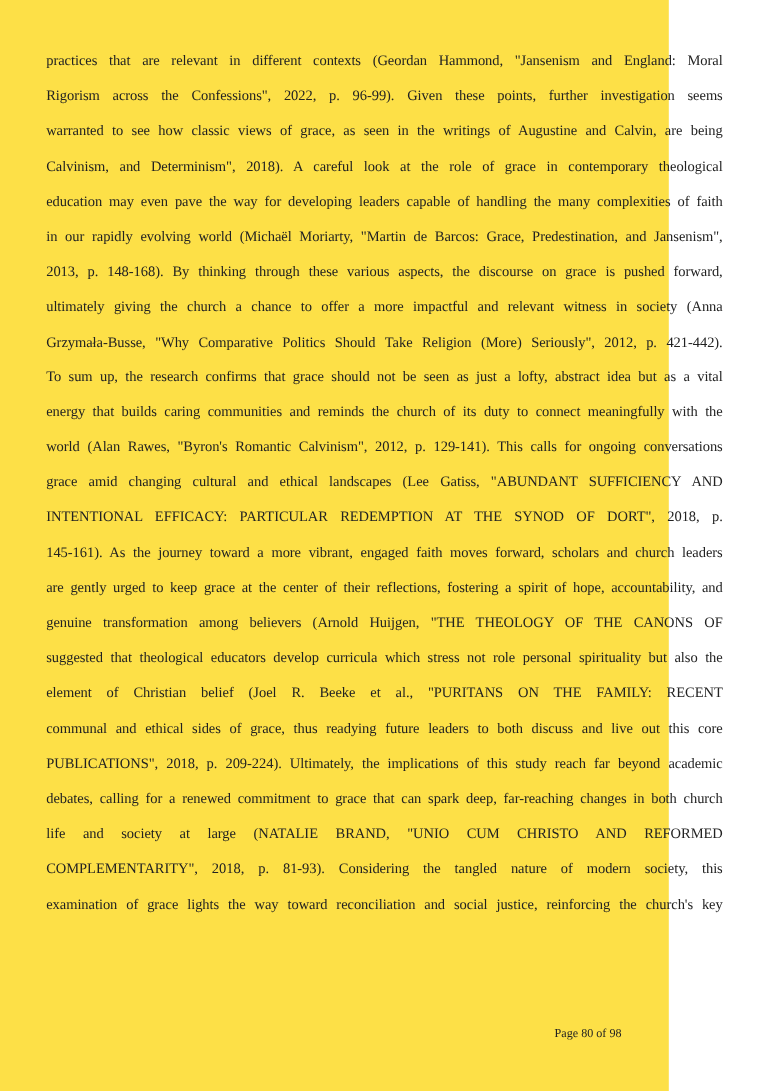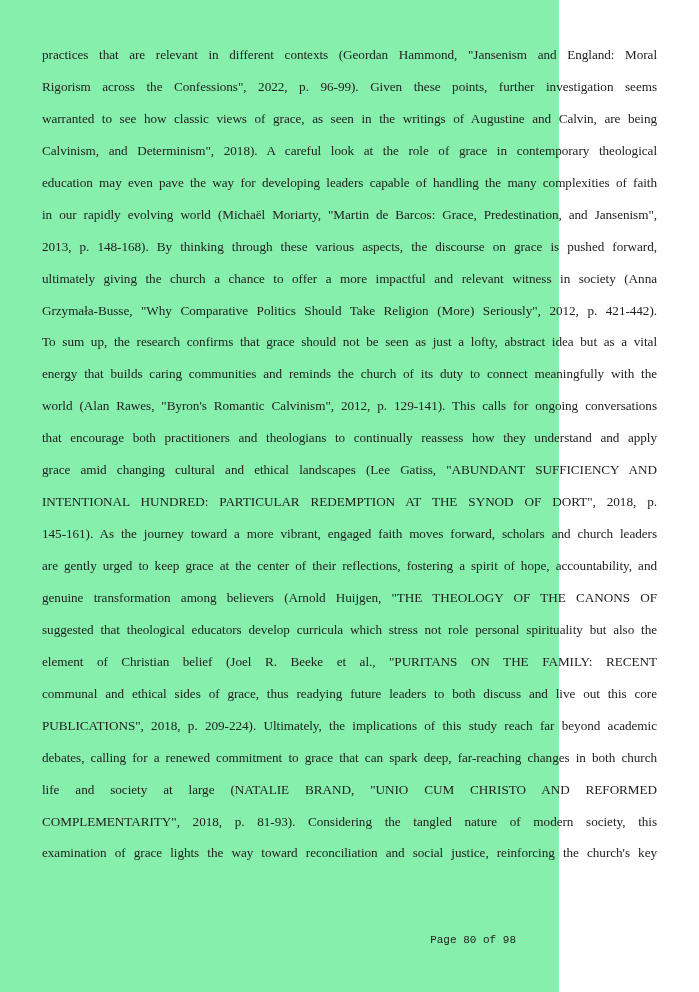--- a/index.html
+++ b/index.html
@@ -1,56 +1,55 @@
 <!DOCTYPE html>
 <html><head>
 <meta charset="utf-8">
 <style>
   html, body { margin: 0; padding: 0; background: #ffffff; }
   body { width: 699px; height: 992px; position: relative; overflow: hidden; }
   .page {
-    position: absolute; left: 0; top: 0; width: 559px; height: 992px; background: #86efac;
+    position: absolute; left: 0; top: 0; width: 608px; height: 992px; background: #fde047;
   }
   .body-text {
     position: absolute; left: 42px; top: 39px; width: 615px;
     font-family: "Liberation Serif", serif;
     font-size: 13.2px; line-height: 31.95px; color: #222222;
     text-align: justify; letter-spacing: -0.05px;
   }
   .line {
     display: block; height: 31.95px; white-space: nowrap;
     text-align: justify; text-align-last: justify;
   }
   .line.last { text-align-last: justify; }
   .page-number {
     position: absolute; right: 43px; top: 933px;
-    font-family: Liberation Mono, monospace;
+    font-family: Liberation Serif, serif;
     font-size: 11px; color: #222222; line-height: 14px;
   }
 </style>
 </head>
 <body>
 
 <div class="page">
   <div class="body-text">
     <span class="line">practices that are relevant in different contexts (Geordan Hammond, "Jansenism and England: Moral</span>
     <span class="line">Rigorism across the Confessions", 2022, p. 96-99). Given these points, further investigation seems</span>
     <span class="line">warranted to see how classic views of grace, as seen in the writings of Augustine and Calvin, are being</span>
     <span class="line">Calvinism, and Determinism", 2018). A careful look at the role of grace in contemporary theological</span>
     <span class="line">education may even pave the way for developing leaders capable of handling the many complexities of faith</span>
     <span class="line">in our rapidly evolving world (Michaël Moriarty, "Martin de Barcos: Grace, Predestination, and Jansenism",</span>
     <span class="line">2013, p. 148-168). By thinking through these various aspects, the discourse on grace is pushed forward,</span>
     <span class="line">ultimately giving the church a chance to offer a more impactful and relevant witness in society (Anna</span>
     <span class="line">Grzymała-Busse, "Why Comparative Politics Should Take Religion (More) Seriously", 2012, p. 421-442).</span>
     <span class="line">To sum up, the research confirms that grace should not be seen as just a lofty, abstract idea but as a vital</span>
     <span class="line">energy that builds caring communities and reminds the church of its duty to connect meaningfully with the</span>
     <span class="line">world (Alan Rawes, "Byron's Romantic Calvinism", 2012, p. 129-141). This calls for ongoing conversations</span>
-    <span class="line">that encourage both practitioners and theologians to continually reassess how they understand and apply</span>
     <span class="line">grace amid changing cultural and ethical landscapes (Lee Gatiss, "ABUNDANT SUFFICIENCY AND</span>
-    <span class="line">INTENTIONAL HUNDRED: PARTICULAR REDEMPTION AT THE SYNOD OF DORT", 2018, p.</span>
+    <span class="line">INTENTIONAL EFFICACY: PARTICULAR REDEMPTION AT THE SYNOD OF DORT", 2018, p.</span>
     <span class="line">145-161). As the journey toward a more vibrant, engaged faith moves forward, scholars and church leaders</span>
     <span class="line">are gently urged to keep grace at the center of their reflections, fostering a spirit of hope, accountability, and</span>
     <span class="line">genuine transformation among believers (Arnold Huijgen, "THE THEOLOGY OF THE CANONS OF</span>
     <span class="line">suggested that theological educators develop curricula which stress not role personal spirituality but also the</span>
     <span class="line">element of Christian belief (Joel R. Beeke et al., "PURITANS ON THE FAMILY: RECENT</span>
     <span class="line">communal and ethical sides of grace, thus readying future leaders to both discuss and live out this core</span>
     <span class="line">PUBLICATIONS", 2018, p. 209-224). Ultimately, the implications of this study reach far beyond academic</span>
     <span class="line">debates, calling for a renewed commitment to grace that can spark deep, far-reaching changes in both church</span>
     <span class="line">life and society at large (NATALIE BRAND, "UNIO CUM CHRISTO AND REFORMED</span>
     <span class="line">COMPLEMENTARITY", 2018, p. 81-93). Considering the tangled nature of modern society, this</span>

